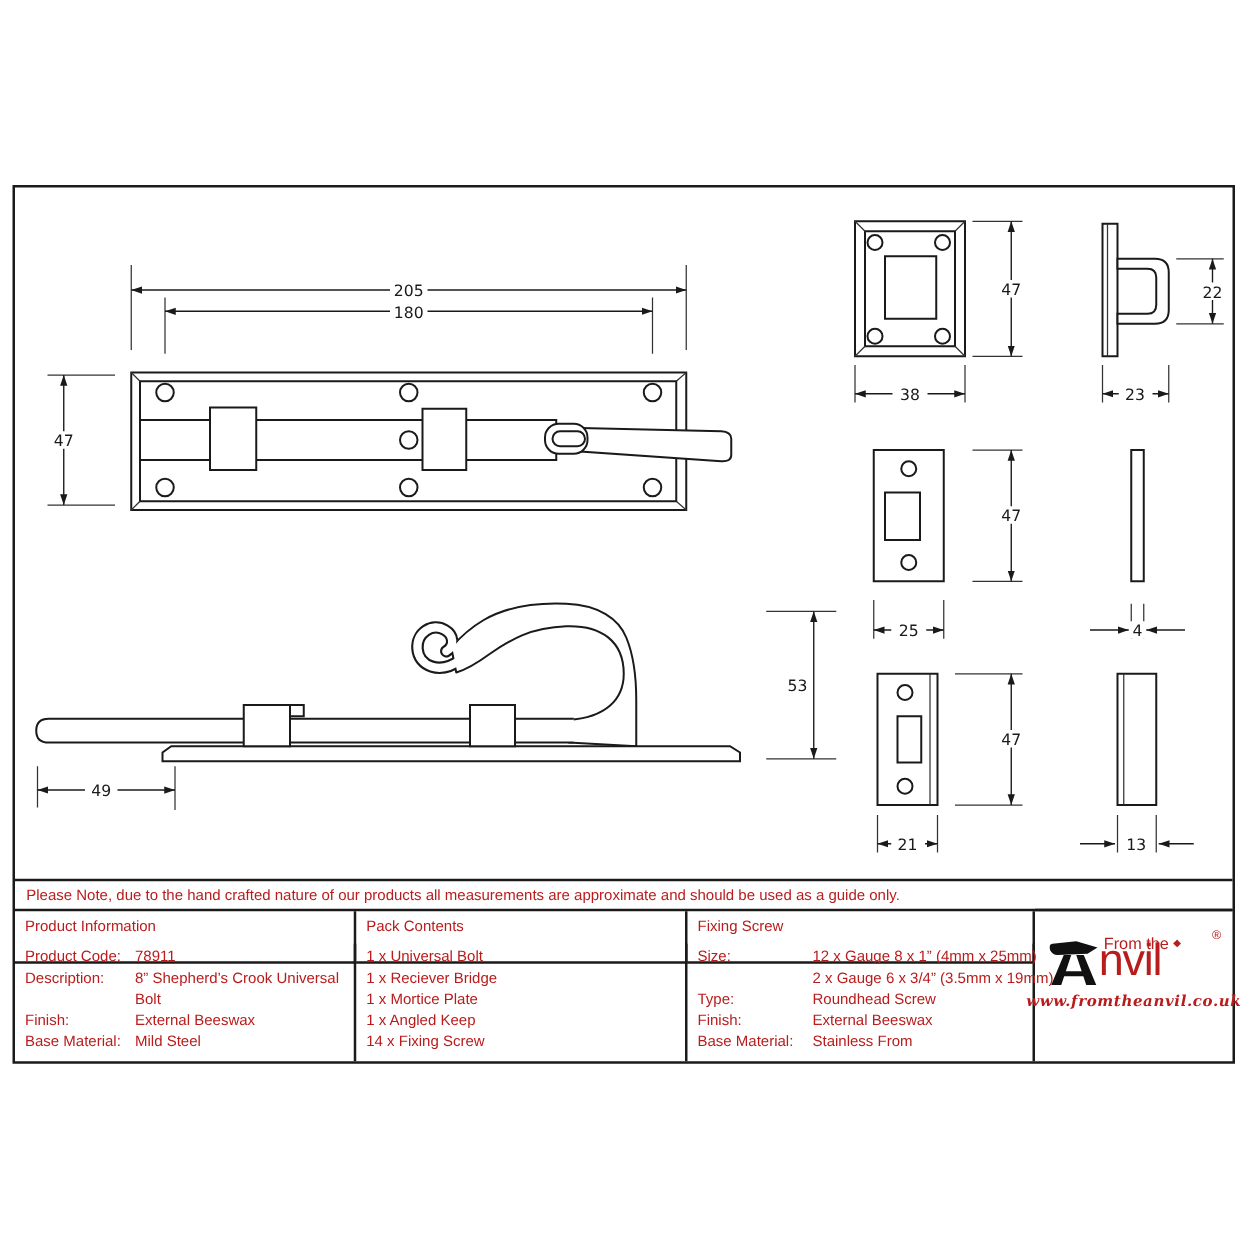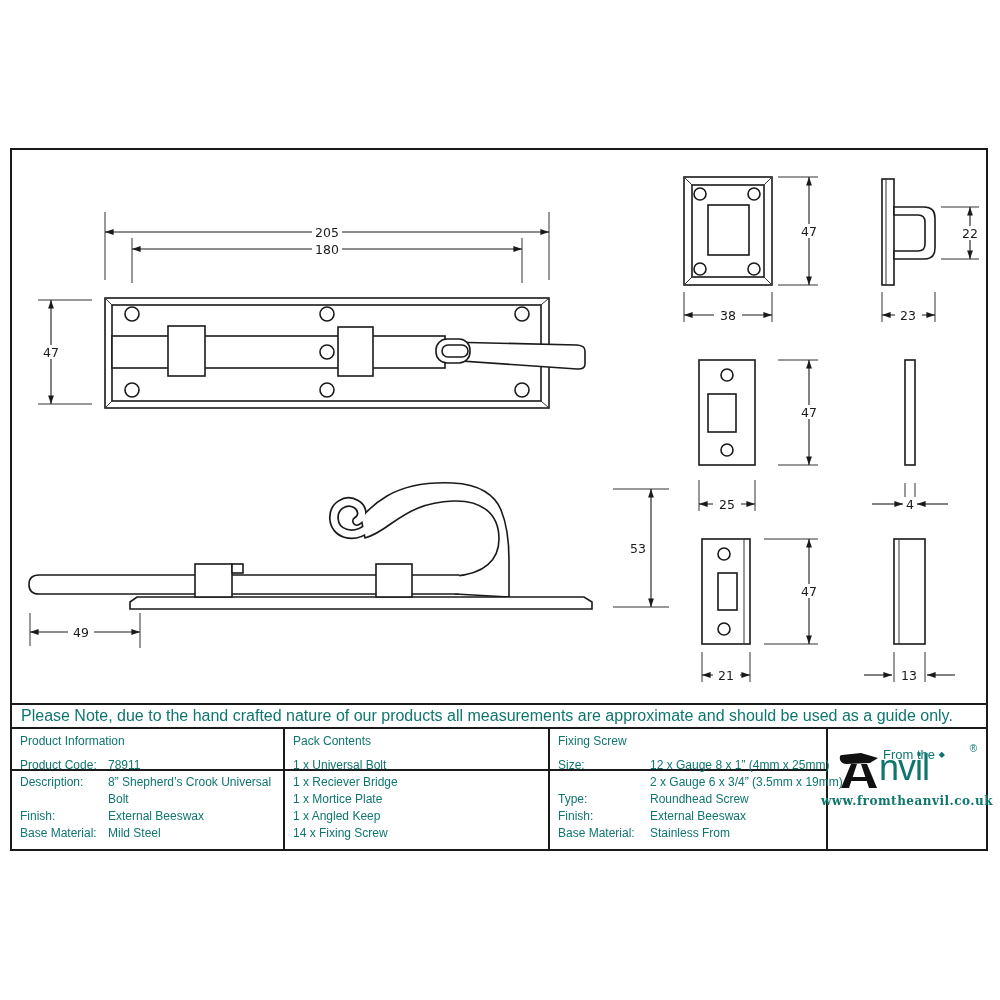--- a/index.html
+++ b/index.html
@@ -1,42 +1,42 @@
 <!DOCTYPE html>
 <html><head>
 <meta charset="utf-8">
 <style>
   html,body{margin:0;padding:0;background:#fff;}
   .canvas{position:relative;width:1000px;height:1000px;background:#fff;overflow:hidden;
-          font-family:"Liberation Sans",sans-serif;color:#0f766e;}
+          font-family:"Liberation Sans",sans-serif;color:#b91c1c;}
   .frame{position:absolute;left:10px;top:148px;width:978px;height:703px;border:2px solid #1a1a1a;box-sizing:border-box;background:#fff;}
   .drawing{position:absolute;left:0;top:0;}
   
   .row-note{position:absolute;left:0;right:0;top:553px;height:24px;border-top:2px solid #1a1a1a;box-sizing:border-box;
-            font-size:16px;line-height:22px;padding-left:9px;white-space:nowrap;}
+            font-size:12px;line-height:22px;padding-left:9px;white-space:nowrap;}
   .row-head{position:absolute;left:0;right:0;top:577px;height:44px;border-top:2px solid #1a1a1a;box-sizing:border-box;}
   .row-body{position:absolute;left:0;right:0;top:605px;bottom:0;}
   .hcell,.bcell{position:absolute;top:0;bottom:0;box-sizing:border-box;border-right:2px solid #1a1a1a;}
   .hcell{font-size:12px;line-height:24px;padding-left:8px;border-bottom:2px solid #1a1a1a;}
   .c1{left:0;width:273px;} .c2{left:273px;width:265px;} .c3{left:538px;width:278px;}
   .bcell{padding:2px 0 0 8px;font-size:12px;}
   .bcell .ln{display:flex;line-height:17px;}
   .lbl{flex:0 0 88px;white-space:nowrap;}
   .val{white-space:nowrap;}
   .valwrap{width:175px;white-space:normal;}
   .c3 .lbl{flex:0 0 92px;}
   .logo-cell{position:absolute;left:816px;right:0;top:577px;bottom:0;border-top:2px solid #1a1a1a;box-sizing:border-box;
              display:flex;flex-direction:column;align-items:center;padding-top:16px;}
   .logo-row{position:relative;width:136px;height:48px;font-family:Liberation Sans, sans-serif;}
   .anvil-svg{position:absolute;left:0;top:6px;}
   .from-the{position:absolute;left:44px;top:2px;font-size:13px;white-space:nowrap;}
   .diamond{font-size:8px;vertical-align:2px;}
   .nvil{position:absolute;left:40px;top:0px;font-size:36px;line-height:46px;letter-spacing:-1px;}
   .reg{position:absolute;right:-2px;top:-2px;font-size:10px;}
-  .website{font-family:"DejaVu Serif",serif;font-weight:bold;font-size:12px;margin-top:1px;letter-spacing:0.5px;}
+  .website{font-family:"DejaVu Serif",serif;font-style:italic;font-weight:bold;font-size:12px;margin-top:1px;letter-spacing:0.5px;}
   
   .ol{fill:none;stroke:#1a1a1a;stroke-width:1.6;}
   .wh{fill:#fff;stroke:#1a1a1a;stroke-width:1.6;}
   .thin{stroke:#333;stroke-width:1;fill:none;}
   .dim{stroke:#1a1a1a;stroke-width:1.1;fill:none;}
   .dtxt{font-family:"DejaVu Sans",sans-serif;font-size:12.5px;fill:#1a1a1a;text-anchor:middle;}
   .bg{fill:#fff;}
 </style>
 </head>
 <body>

